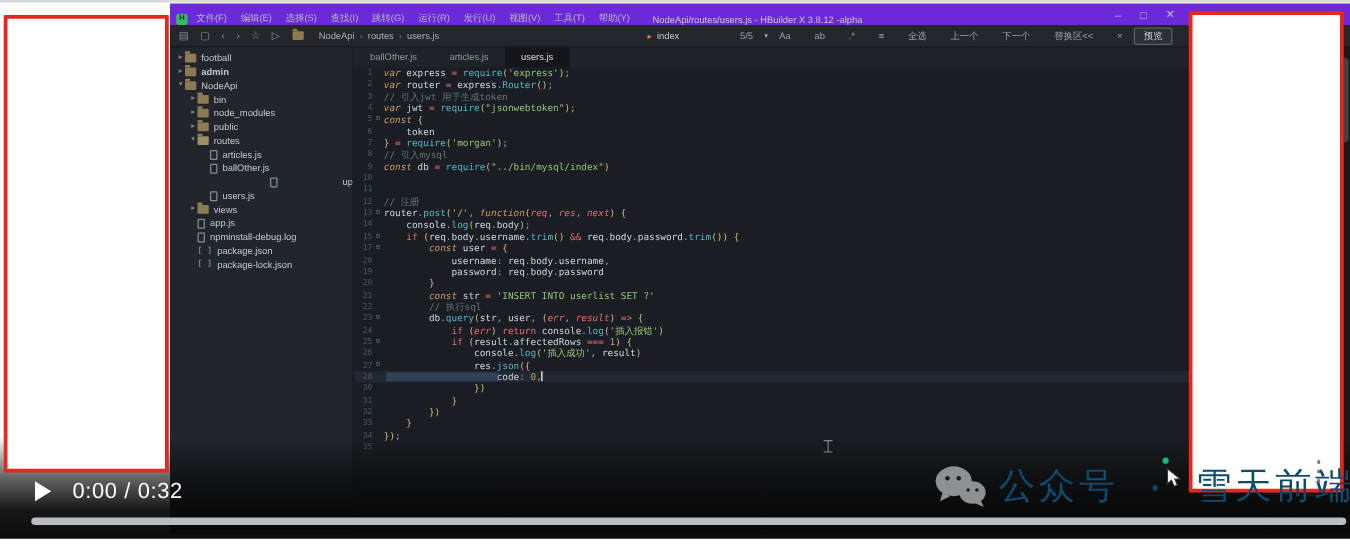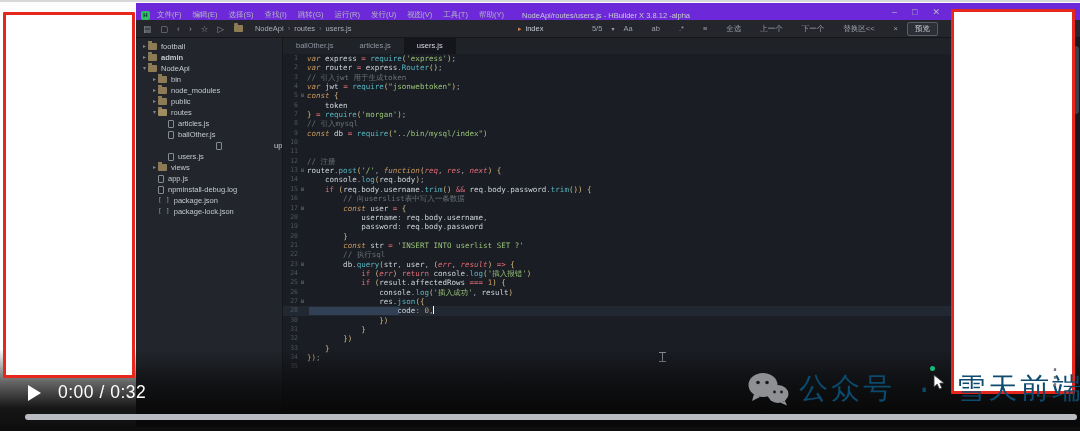--- a/index.html
+++ b/index.html
@@ -249,21 +249,20 @@
             <div class="crow"><span class="gno">6</span><span class="fold"></span><pre class="ctext"><span class="tk-d">    token</span></pre></div>
             <div class="crow"><span class="gno">7</span><span class="fold"></span><pre class="ctext"><span class="tk-b">}</span><span class="tk-o"> = </span><span class="tk-f">require</span><span class="tk-b">(</span><span class="tk-s">'morgan'</span><span class="tk-b">)</span><span class="tk-p">;</span></pre></div>
             <div class="crow"><span class="gno">8</span><span class="fold"></span><pre class="ctext"><span class="tk-c">// 引入mysql</span></pre></div>
             <div class="crow"><span class="gno">9</span><span class="fold"></span><pre class="ctext"><span class="tk-k">const</span><span class="tk-d"> db </span><span class="tk-o">= </span><span class="tk-f">require</span><span class="tk-b">(</span><span class="tk-s">"../bin/mysql/index"</span><span class="tk-b">)</span></pre></div>
             <div class="crow"><span class="gno">10</span><span class="fold"></span><pre class="ctext"></pre></div>
             <div class="crow"><span class="gno">11</span><span class="fold"></span><pre class="ctext"></pre></div>
             <div class="crow"><span class="gno">12</span><span class="fold"></span><pre class="ctext"><span class="tk-c">// 注册</span></pre></div>
             <div class="crow"><span class="gno">13</span><span class="fold">⊟</span><pre class="ctext"><span class="tk-d">router</span><span class="tk-p">.</span><span class="tk-f">post</span><span class="tk-b">(</span><span class="tk-s">'/'</span><span class="tk-p">, </span><span class="tk-k">function</span><span class="tk-b">(</span><span class="tk-m">req</span><span class="tk-p">, </span><span class="tk-m">res</span><span class="tk-p">, </span><span class="tk-m">next</span><span class="tk-b">)</span><span class="tk-d"> </span><span class="tk-b">{</span></pre></div>
             <div class="crow"><span class="gno">14</span><span class="fold"></span><pre class="ctext"><span class="tk-d">    console</span><span class="tk-p">.</span><span class="tk-f">log</span><span class="tk-b">(</span><span class="tk-d">req</span><span class="tk-p">.</span><span class="tk-d">body</span><span class="tk-b">)</span><span class="tk-p">;</span></pre></div>
             <div class="crow"><span class="gno">15</span><span class="fold">⊟</span><pre class="ctext"><span class="tk-d">    </span><span class="tk-w">if </span><span class="tk-b">(</span><span class="tk-d">req</span><span class="tk-p">.</span><span class="tk-d">body</span><span class="tk-p">.</span><span class="tk-d">username</span><span class="tk-p">.</span><span class="tk-f">trim</span><span class="tk-b">()</span><span class="tk-o"> &amp;&amp; </span><span class="tk-d">req</span><span class="tk-p">.</span><span class="tk-d">body</span><span class="tk-p">.</span><span class="tk-d">password</span><span class="tk-p">.</span><span class="tk-f">trim</span><span class="tk-b">()</span><span class="tk-b">)</span><span class="tk-d"> </span><span class="tk-b">{</span></pre></div>
-            <div class="crow"><span class="gno">16</span><span class="fold"></span><pre class="ctext"><span class="tk-c">        // 向userslist表中写入一条数据</span></pre></div>
             <div class="crow"><span class="gno">17</span><span class="fold">⊟</span><pre class="ctext"><span class="tk-d">        </span><span class="tk-k">const</span><span class="tk-d"> user </span><span class="tk-o">= </span><span class="tk-b">{</span></pre></div>
             <div class="crow"><span class="gno">20</span><span class="fold"></span><pre class="ctext"><span class="tk-d">            username</span><span class="tk-p">: </span><span class="tk-d">req</span><span class="tk-p">.</span><span class="tk-d">body</span><span class="tk-p">.</span><span class="tk-d">username</span><span class="tk-p">,</span></pre></div>
             <div class="crow"><span class="gno">19</span><span class="fold"></span><pre class="ctext"><span class="tk-d">            password</span><span class="tk-p">: </span><span class="tk-d">req</span><span class="tk-p">.</span><span class="tk-d">body</span><span class="tk-p">.</span><span class="tk-d">password</span></pre></div>
             <div class="crow"><span class="gno">20</span><span class="fold"></span><pre class="ctext"><span class="tk-d">        </span><span class="tk-b">}</span></pre></div>
             <div class="crow"><span class="gno">21</span><span class="fold"></span><pre class="ctext"><span class="tk-d">        </span><span class="tk-k">const</span><span class="tk-d"> str </span><span class="tk-o">= </span><span class="tk-s">'INSERT INTO userlist SET ?'</span></pre></div>
             <div class="crow"><span class="gno">22</span><span class="fold"></span><pre class="ctext"><span class="tk-c">        // 执行sql</span></pre></div>
             <div class="crow"><span class="gno">23</span><span class="fold">⊟</span><pre class="ctext"><span class="tk-d">        db</span><span class="tk-p">.</span><span class="tk-f">query</span><span class="tk-b">(</span><span class="tk-d">str</span><span class="tk-p">, </span><span class="tk-d">user</span><span class="tk-p">, </span><span class="tk-b">(</span><span class="tk-m">err</span><span class="tk-p">, </span><span class="tk-m">result</span><span class="tk-b">)</span><span class="tk-o"> =&gt; </span><span class="tk-b">{</span></pre></div>
             <div class="crow"><span class="gno">24</span><span class="fold"></span><pre class="ctext"><span class="tk-d">            </span><span class="tk-w">if </span><span class="tk-b">(</span><span class="tk-m">err</span><span class="tk-b">)</span><span class="tk-w"> return </span><span class="tk-d">console</span><span class="tk-p">.</span><span class="tk-f">log</span><span class="tk-b">(</span><span class="tk-s">'插入报错'</span><span class="tk-b">)</span></pre></div>
             <div class="crow"><span class="gno">25</span><span class="fold">⊟</span><pre class="ctext"><span class="tk-d">            </span><span class="tk-w">if </span><span class="tk-b">(</span><span class="tk-d">result</span><span class="tk-p">.</span><span class="tk-d">affectedRows</span><span class="tk-o"> === </span><span class="tk-n">1</span><span class="tk-b">)</span><span class="tk-d"> </span><span class="tk-b">{</span></pre></div>
             <div class="crow"><span class="gno">26</span><span class="fold"></span><pre class="ctext"><span class="tk-d">                console</span><span class="tk-p">.</span><span class="tk-f">log</span><span class="tk-b">(</span><span class="tk-s">'插入成功'</span><span class="tk-p">, </span><span class="tk-d">result</span><span class="tk-b">)</span></pre></div>

